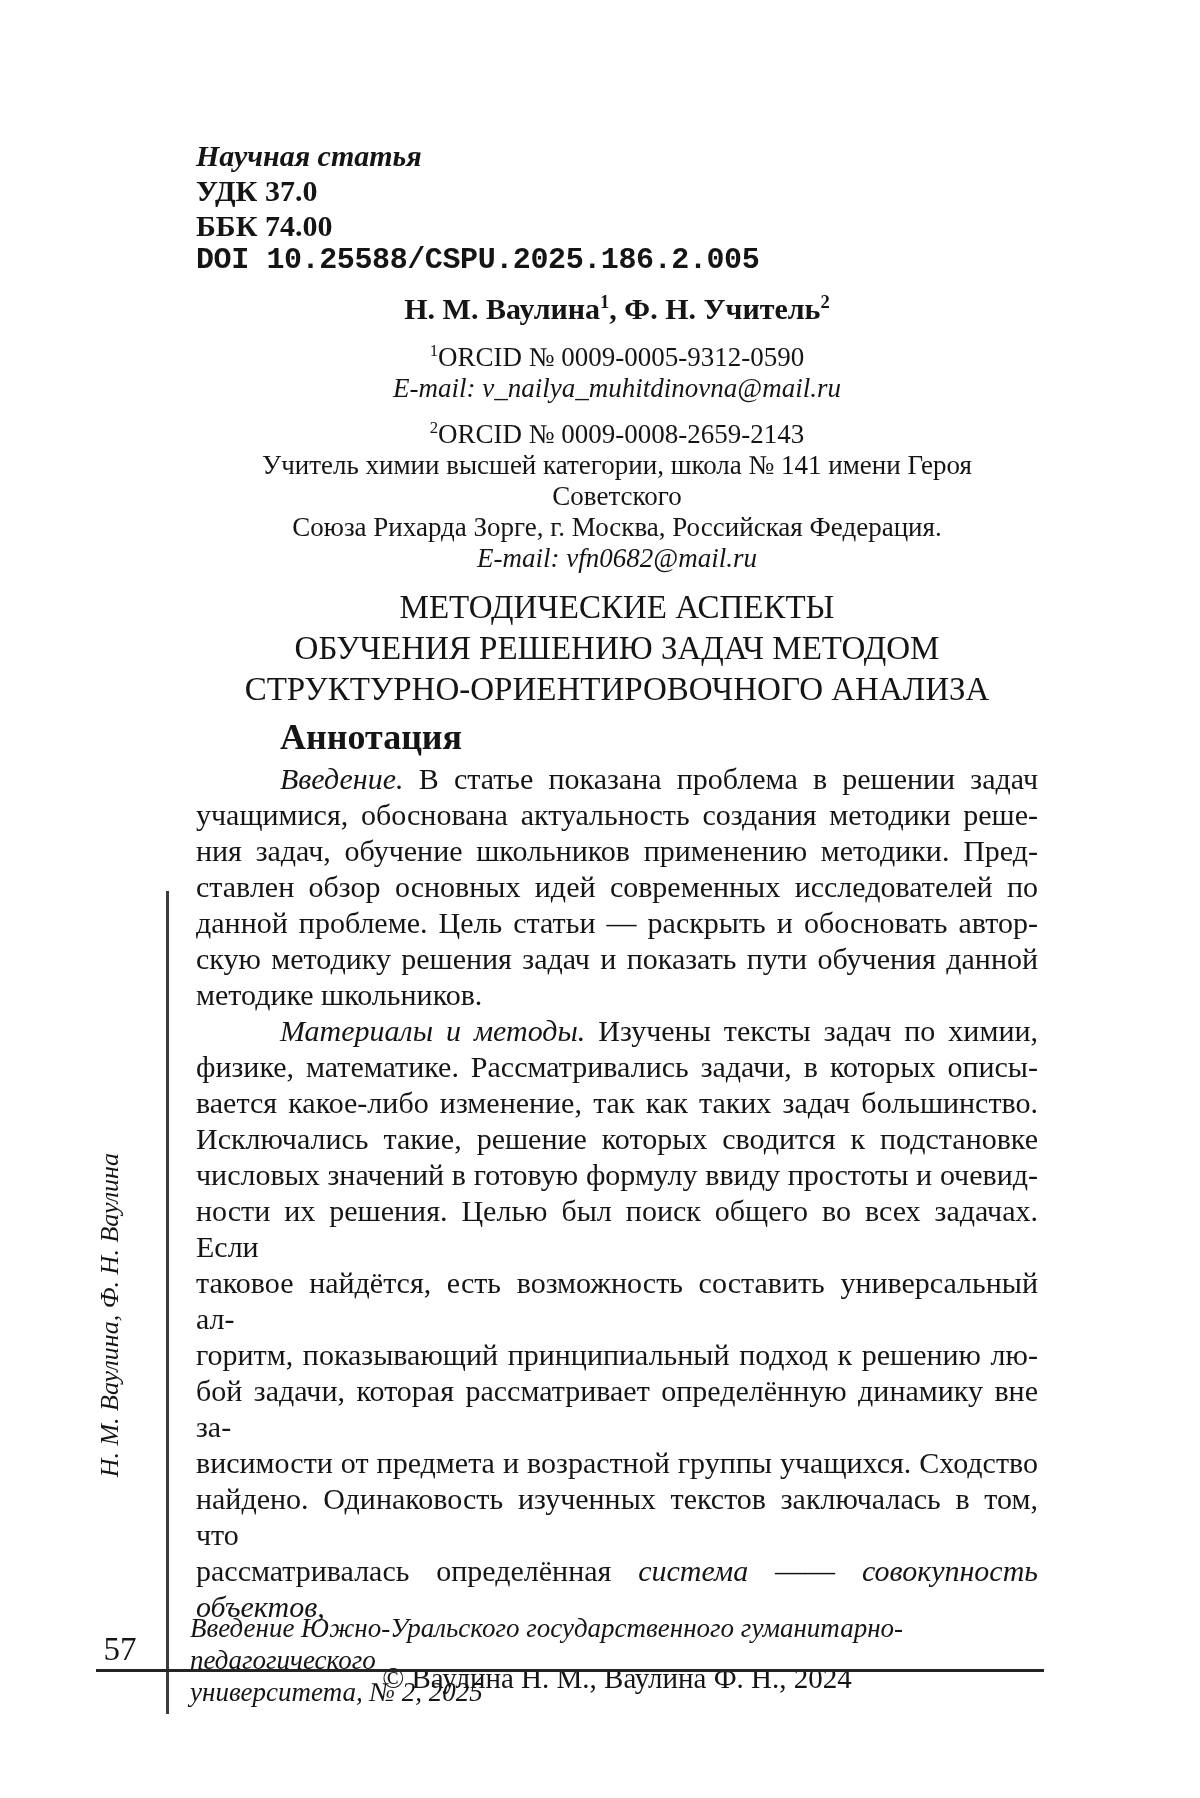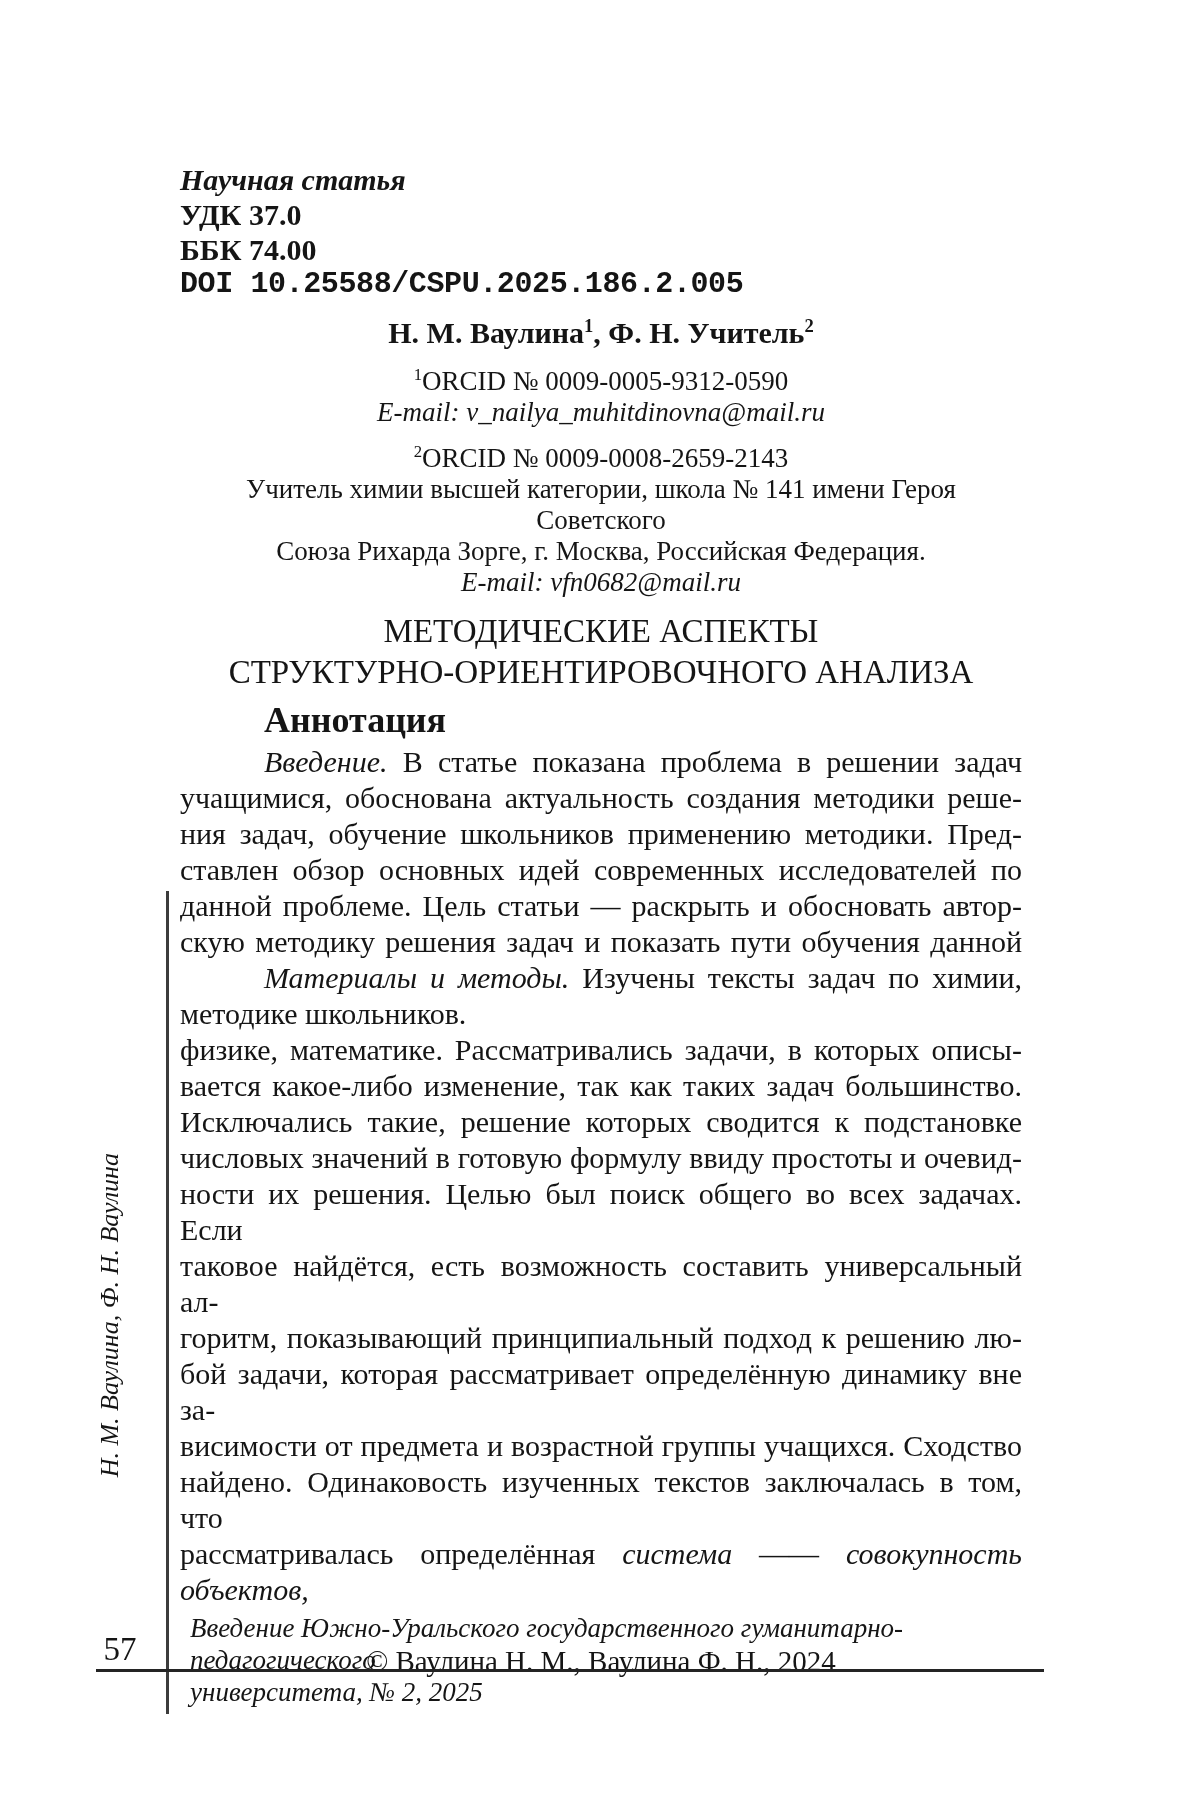--- a/index.html
+++ b/index.html
@@ -1,21 +1,21 @@
 <!DOCTYPE html>
 <html><head>
 <meta charset="utf-8">
 <style>
   html,body{margin:0;padding:0;background:#e8e8e8;}
   .page{
     position:relative;width:1200px;height:1798px;background:#ffffff;
     font-family:"Liberation Serif","DejaVu Serif",serif;color:#151515;
     overflow:hidden;margin:0 auto;
   }
-  .content{position:absolute;left:180px;top:138px;width:842px;margin-top:24px;}
+  .content{position:absolute;left:196px;top:138px;width:842px;}
   .meta{font-size:30px;line-height:35px;font-weight:bold;}
   .meta .article-type{font-style:italic;}
   .meta .doi{font-family:Liberation Mono, monospace;letter-spacing:-0.4px;}
   .authors{margin-top:12px;text-align:center;font-weight:bold;font-size:30px;line-height:37px;}
   sup{font-size:0.62em;vertical-align:super;line-height:0;}
   .aff{margin-top:15px;text-align:center;font-size:27px;line-height:31px;}
   .aff .email{font-style:italic;}
   .title{margin-top:13px;text-align:center;font-weight:normal;font-size:33px;line-height:41px;}
   .abs-head{margin-top:9px;margin-left:84px;font-weight:bold;font-size:36px;line-height:37px;}
   .paras{margin-top:5px;font-size:30px;line-height:36px;}
@@ -59,34 +59,35 @@
       <div><sup>2</sup><span>ORCID № 0009-0008-2659-2143</span></div>
       <div>
           <div>Учитель химии высшей категории, школа № 141 имени Героя Советского</div>
           <div>Союза Рихарда Зорге, г. Москва, Российская Федерация.</div>
         </div>
       <div class="email">E-mail: vfn0682@mail.ru</div>
     </div>
 
     <div class="title">
         <div>МЕТОДИЧЕСКИЕ АСПЕКТЫ</div>
+        <div>ОБУЧЕНИЯ РЕШЕНИЮ ЗАДАЧ МЕТОДОМ</div>
         <div>СТРУКТУРНО-ОРИЕНТИРОВОЧНОГО АНАЛИЗА</div>
       </div>
 
     <div class="abs-head">Аннотация</div>
 
     <div class="paras">
         <div class="pline just ind"><span class="it">Введение.</span><span> В статье показана проблема в решении задач</span></div>
         <div class="pline just"><span>учащимися, обоснована актуальность создания методики реше-</span></div>
         <div class="pline just"><span>ния задач, обучение школьников применению методики. Пред-</span></div>
         <div class="pline just"><span>ставлен обзор основных идей современных исследователей по</span></div>
         <div class="pline just"><span>данной проблеме. Цель статьи — раскрыть и обосновать автор-</span></div>
         <div class="pline just"><span>скую методику решения задач и показать пути обучения данной</span></div>
+        <div class="pline"><span>методике школьников.</span></div>
         <div class="pline just ind"><span class="it">Материалы и методы.</span><span> Изучены тексты задач по химии,</span></div>
-        <div class="pline"><span>методике школьников.</span></div>
         <div class="pline just"><span>физике, математике. Рассматривались задачи, в которых описы-</span></div>
         <div class="pline just"><span>вается какое-либо изменение, так как таких задач большинство.</span></div>
         <div class="pline just"><span>Исключались такие, решение которых сводится к подстановке</span></div>
         <div class="pline just"><span>числовых значений в готовую формулу ввиду простоты и очевид-</span></div>
         <div class="pline just"><span>ности их решения. Целью был поиск общего во всех задачах. Если</span></div>
         <div class="pline just"><span>таковое найдётся, есть возможность составить универсальный ал-</span></div>
         <div class="pline just"><span>горитм, показывающий принципиальный подход к решению лю-</span></div>
         <div class="pline just"><span>бой задачи, которая рассматривает определённую динамику вне за-</span></div>
         <div class="pline just"><span>висимости от предмета и возрастной группы учащихся. Сходство</span></div>
         <div class="pline just"><span>найдено. Одинаковость изученных текстов заключалась в том, что</span></div>

